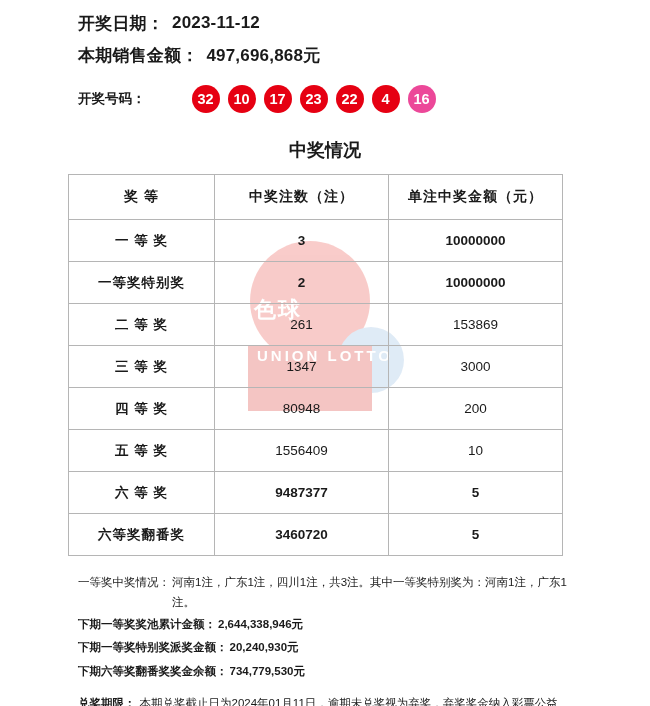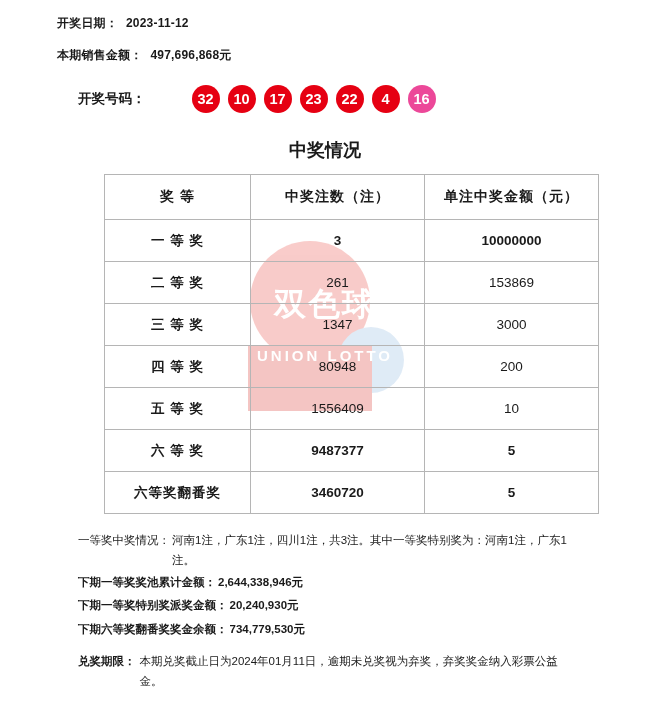--- a/index.html
+++ b/index.html
@@ -20,23 +20,23 @@
     width: 650px;
     height: 706px;
     box-sizing: border-box;
     padding: 10px 0 0 0;
   }
 
   
   .info-row {
     display: flex;
     align-items: center;
-    font-size: 12px;
-    font-weight: bold;
-    margin: 0 0 0 57px;
+    font-size: 17px;
+    font-weight: bold;
+    margin: 0 0 0 78px;
     height: 26px;
     letter-spacing: 0.2px;
   }
   .info-label {
     white-space: nowrap;
   }
   .info-value {
     margin-left: 8px;
     white-space: nowrap;
   }
@@ -116,43 +116,43 @@
     position: absolute;
     left: 18px;
     top: 110px;
     width: 124px;
     height: 66px;
     background: #d8322a;
   }
   .wm-text {
     position: absolute;
     width: 100%;
-    text-align: center;
-    top: 48px;
+    text-align: left;
+    top: 60px;
     color: #ffffff;
-    font-size: 32px;
+    font-size: 22px;
     font-weight: bold;
     letter-spacing: 2px;
   }
   .wm-text2 {
     position: absolute;
     width: 100%;
     text-align: center;
     top: 112px;
     color: #ffffff;
     font-size: 15px;
     font-weight: bold;
     letter-spacing: 3px;
   }
 
   
   .table-wrap {
     position: relative;
     z-index: 1;
-    margin: 0 104px;
+    margin: 0 68px;
   }
   table.prize {
     width: 494px;
     border-collapse: collapse;
     background: transparent;
     table-layout: fixed;
   }
   table.prize th, table.prize td {
     border: 1px solid #b5b5b5;
     text-align: center;
@@ -270,20 +270,25 @@
           <th>中奖注数（注）</th>
           <th>单注中奖金额（元）</th>
         </tr>
       </thead>
       <tbody>
         <tr>
           <td class="level">一 等 奖</td>
           <td class="count">3</td>
           <td class="amount">10000000</td>
         </tr>
+        <tr>
+          <td class="level">一等奖特别奖</td>
+          <td class="count">2</td>
+          <td class="amount">10000000</td>
+        </tr>
         <tr class="plain">
           <td class="level">二 等 奖</td>
           <td class="count">261</td>
           <td class="amount">153869</td>
         </tr>
         <tr class="plain">
           <td class="level">三 等 奖</td>
           <td class="count">1347</td>
           <td class="amount">3000</td>
         </tr>

